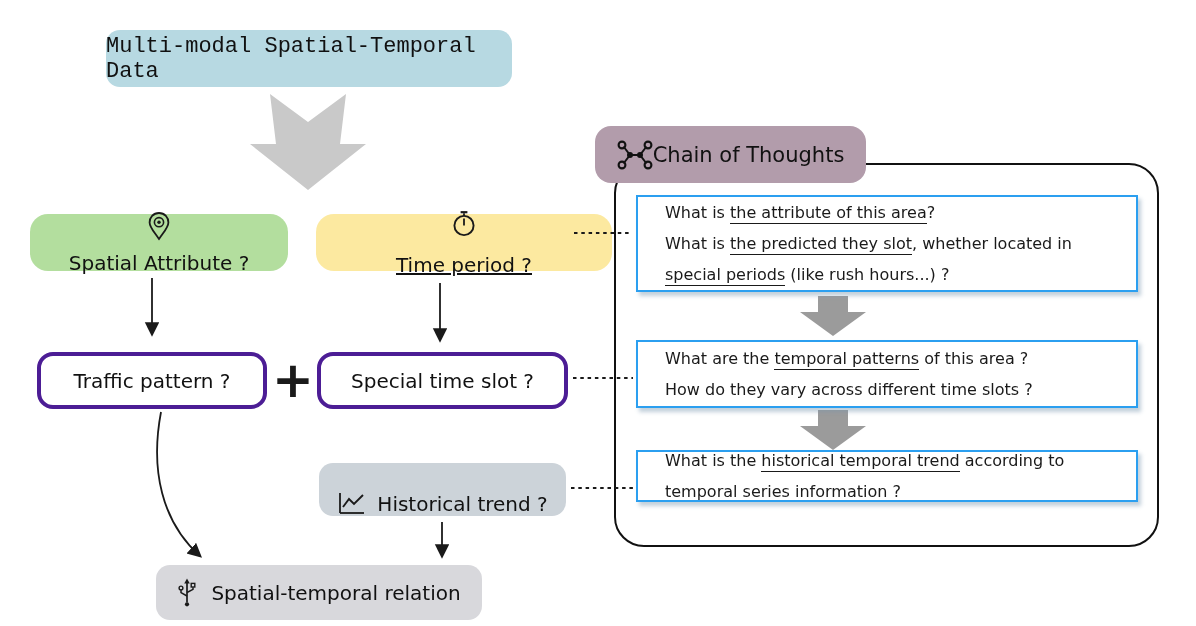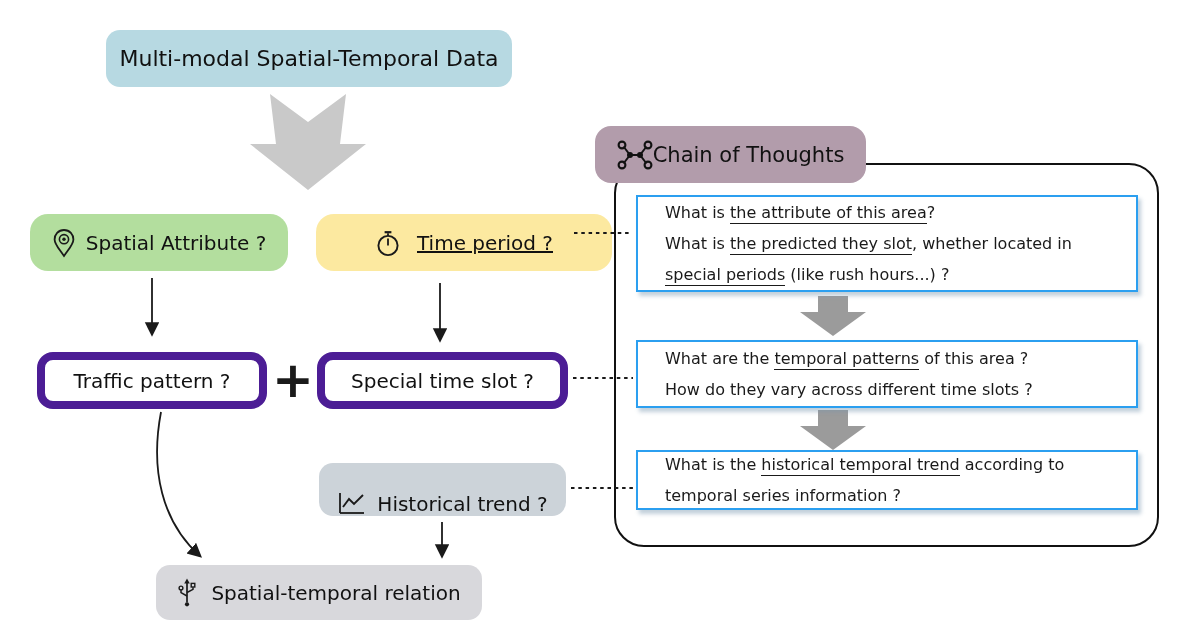--- a/index.html
+++ b/index.html
@@ -2,26 +2,26 @@
 <html><head>
 <meta charset="utf-8">
 <style>
   html,body{margin:0;padding:0;background:#ffffff;}
   body{font-family:"DejaVu Sans","Liberation Sans",sans-serif;color:#1a1a1a;}
   #canvas{position:relative;width:1196px;height:626px;background:#fff;overflow:hidden;}
 
   .abs{position:absolute;}
   .node{display:flex;align-items:center;justify-content:center;gap:10px;
         box-sizing:border-box;font-size:20px;color:#111;}
-  .rounded{border-radius:18px;}
+  .rounded{border-radius:18px;flex-direction:column;}
 
-  .title-box{background:#b7d9e2;border-radius:14px;font-size:22px;}
+  .title-box{background:#b7d9e2;border-radius:14px;font-size:22px;font-family:Liberation Mono, monospace;}
   .green-box{background:#b3de9e;}
   .yellow-box{background:#fce9a0;}
-  .white-box{background:#ffffff;border:8px solid #4c1d95;border-radius:16px;}
+  .white-box{background:#ffffff;border:4px solid #4c1d95;border-radius:16px;}
   .grayblue-box{background:#ccd3d9;border-radius:14px;}
   .gray-box{background:#d8d8dc;border-radius:14px;}
   .mauve-box{background:#b29cab;border-radius:16px;font-size:21px;z-index:5;}
 
   .plus{font-size:50px;font-weight:900;line-height:1;}
 
   .cot-container{border:2.5px solid #111;border-radius:30px;background:#fff;z-index:1;}
 
   .q-box{background:#fff;border:2.2px solid #2b9ff0;box-sizing:border-box;
          box-shadow:3px 4px 4px rgba(120,150,175,.45);
@@ -153,18 +153,18 @@
 
   <div class="abs q-box" style="left:636px;top:340px;width:502px;height:68px;">
       <div class="q-line"><span>What are the </span><span class="u">temporal patterns</span><span> of this area ?</span></div>
       <div class="q-line"><span>How do they vary across different time slots ?</span></div>
     </div>
 
   <svg class="abs" style="left:800px;top:410px;z-index:2;" width="66" height="40" viewBox="0 0 66 40">
     <polygon points="18,0 48,0 48,16 66,16 33,40 0,16 18,16" fill="#9b9b9b"></polygon>
   </svg>
 
-  <div class="abs q-box" style="left:636px;top:450px;width:502px;height:60px;">
+  <div class="abs q-box" style="left:636px;top:450px;width:502px;height:52px;">
       <div class="q-line"><span>What is the </span><span class="u">historical temporal trend</span><span> according to</span></div>
       <div class="q-line"><span>temporal series information ?</span></div>
     </div>
 
 </div>
 
 </body></html>

